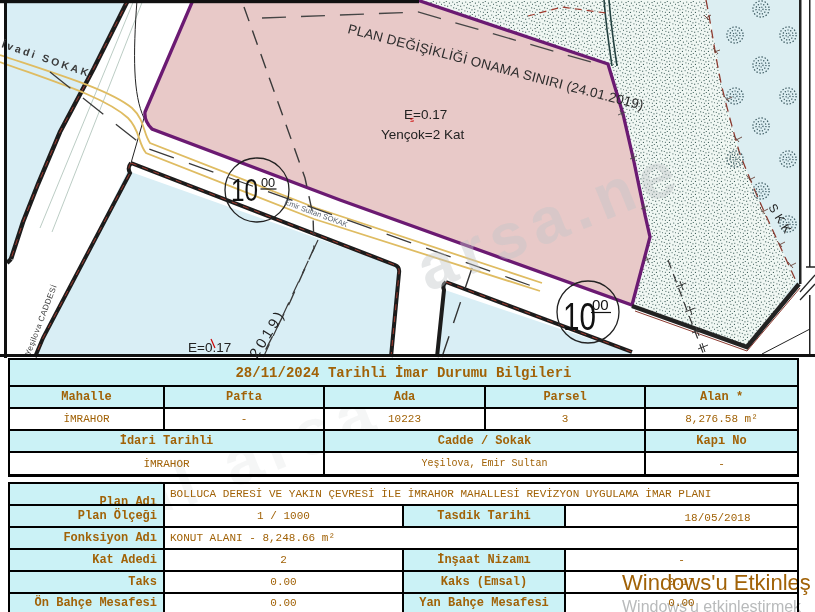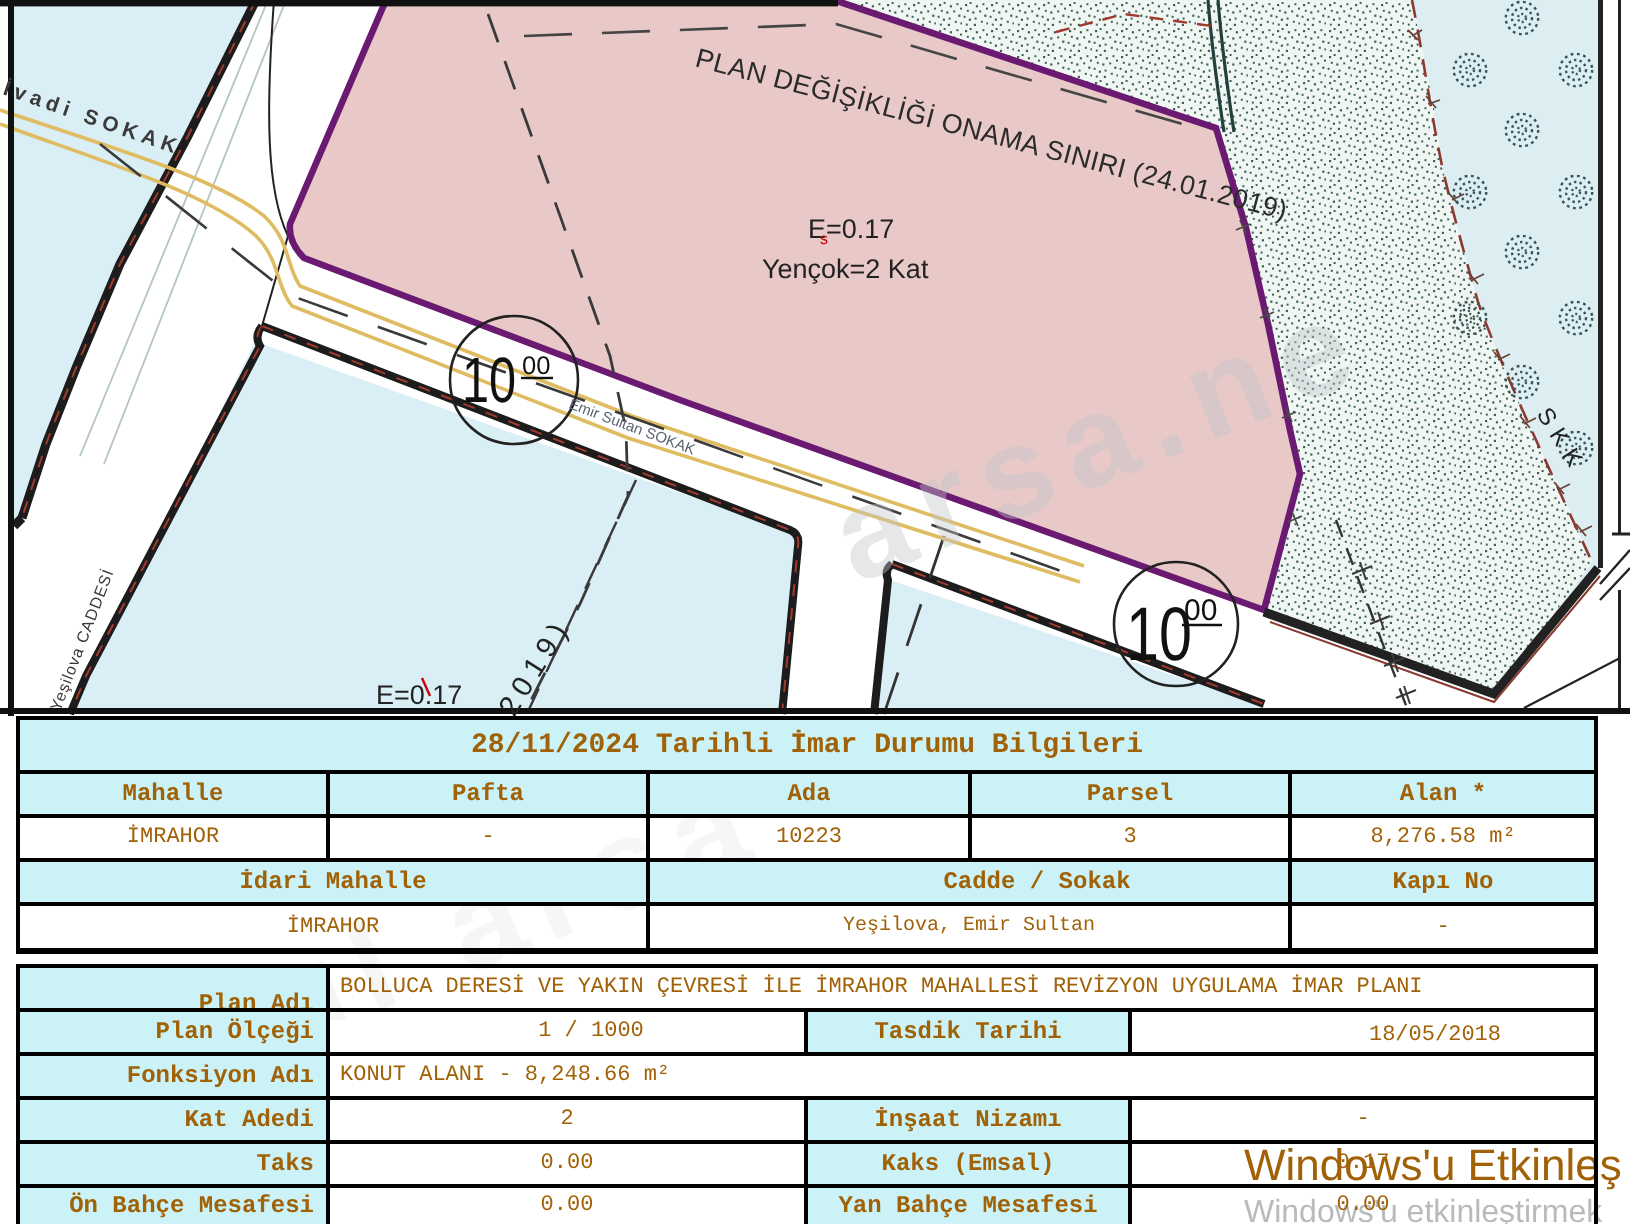--- a/index.html
+++ b/index.html
@@ -221,23 +221,23 @@
 <div class="cell" style="left:165px;top:409px;width:158px;height:20px;font-size:11px;">-</div>
 
 <div class="cell" style="left:325px;top:409px;width:159px;height:20px;font-size:11px;">10223</div>
 
 <div class="cell" style="left:486px;top:409px;width:158px;height:20px;font-size:11px;">3</div>
 
 <div class="cell" style="left:646px;top:409px;width:151px;height:20px;font-size:11px;">8,276.58 m²</div>
 
 <div class="cell cyan" style="left:10px;top:431px;width:787px;height:20px;"></div>
 
-<div class="cell b" style="left:10px;top:431px;width:313px;height:20px;font-size:12px;">İdari Mahalle</div>
-
-<div class="cell b" style="left:325px;top:431px;width:319px;height:20px;font-size:12px;margin-left:34px;">Cadde / Sokak</div>
+<div class="cell b" style="left:10px;top:431px;width:313px;height:20px;font-size:12px;">İdari Tarihli</div>
+
+<div class="cell b" style="left:325px;top:431px;width:319px;height:20px;font-size:12px;">Cadde / Sokak</div>
 
 <div class="cell b" style="left:646px;top:431px;width:151px;height:20px;font-size:12px;">Kapı No</div>
 
 <div class="cell" style="left:10px;top:453px;width:313px;height:21px;font-size:11px;">İMRAHOR</div>
 
 <div class="cell" style="left:325px;top:453px;width:319px;height:21px;font-size:10px;">Yeşilova, Emir Sultan</div>
 
 <div class="cell" style="left:646px;top:453px;width:151px;height:21px;font-size:11px;">-</div>
 
 <div class="tl" style="left:8px;top:358px;width:791px;height:2px;"></div>
@@ -257,21 +257,21 @@
 <div id="t2">
 
 <div class="cell cyan" style="left:10px;top:484px;width:153px;height:128px;"></div>
 
 <div class="cell b rgt" style="left:10px;top:484px;width:147px;height:36px;font-size:12px;">Plan Adı</div>
 
 <div class="cell lft" style="left:170px;top:484px;width:628px;height:20px;font-size:11px;">BOLLUCA DERESİ VE YAKIN ÇEVRESİ İLE İMRAHOR MAHALLESİ REVİZYON UYGULAMA İMAR PLANI</div>
 
 <div class="cell b rgt" style="left:10px;top:506px;width:147px;height:20px;font-size:12px;">Plan Ölçeği</div>
 
-<div class="cell" style="left:165px;top:506px;width:237px;height:20px;font-size:11px;padding-left:12px;">1 / 1000</div>
+<div class="cell" style="left:165px;top:506px;width:237px;height:20px;font-size:11px;">1 / 1000</div>
 
 <div class="cell cyan b" style="left:404px;top:506px;width:160px;height:20px;font-size:12px;">Tasdik Tarihi</div>
 
 <div class="cell" style="left:566px;top:506px;width:231px;height:24px;font-size:11px;padding-left:36px;">18/05/2018</div>
 
 <div class="cell b rgt" style="left:10px;top:528px;width:147px;height:20px;font-size:12px;">Fonksiyon Adı</div>
 
 <div class="cell lft" style="left:170px;top:528px;width:628px;height:20px;font-size:11px;">KONUT ALANI - 8,248.66 m²</div>
 
 <div class="cell b rgt" style="left:10px;top:550px;width:147px;height:20px;font-size:12px;">Kat Adedi</div>

